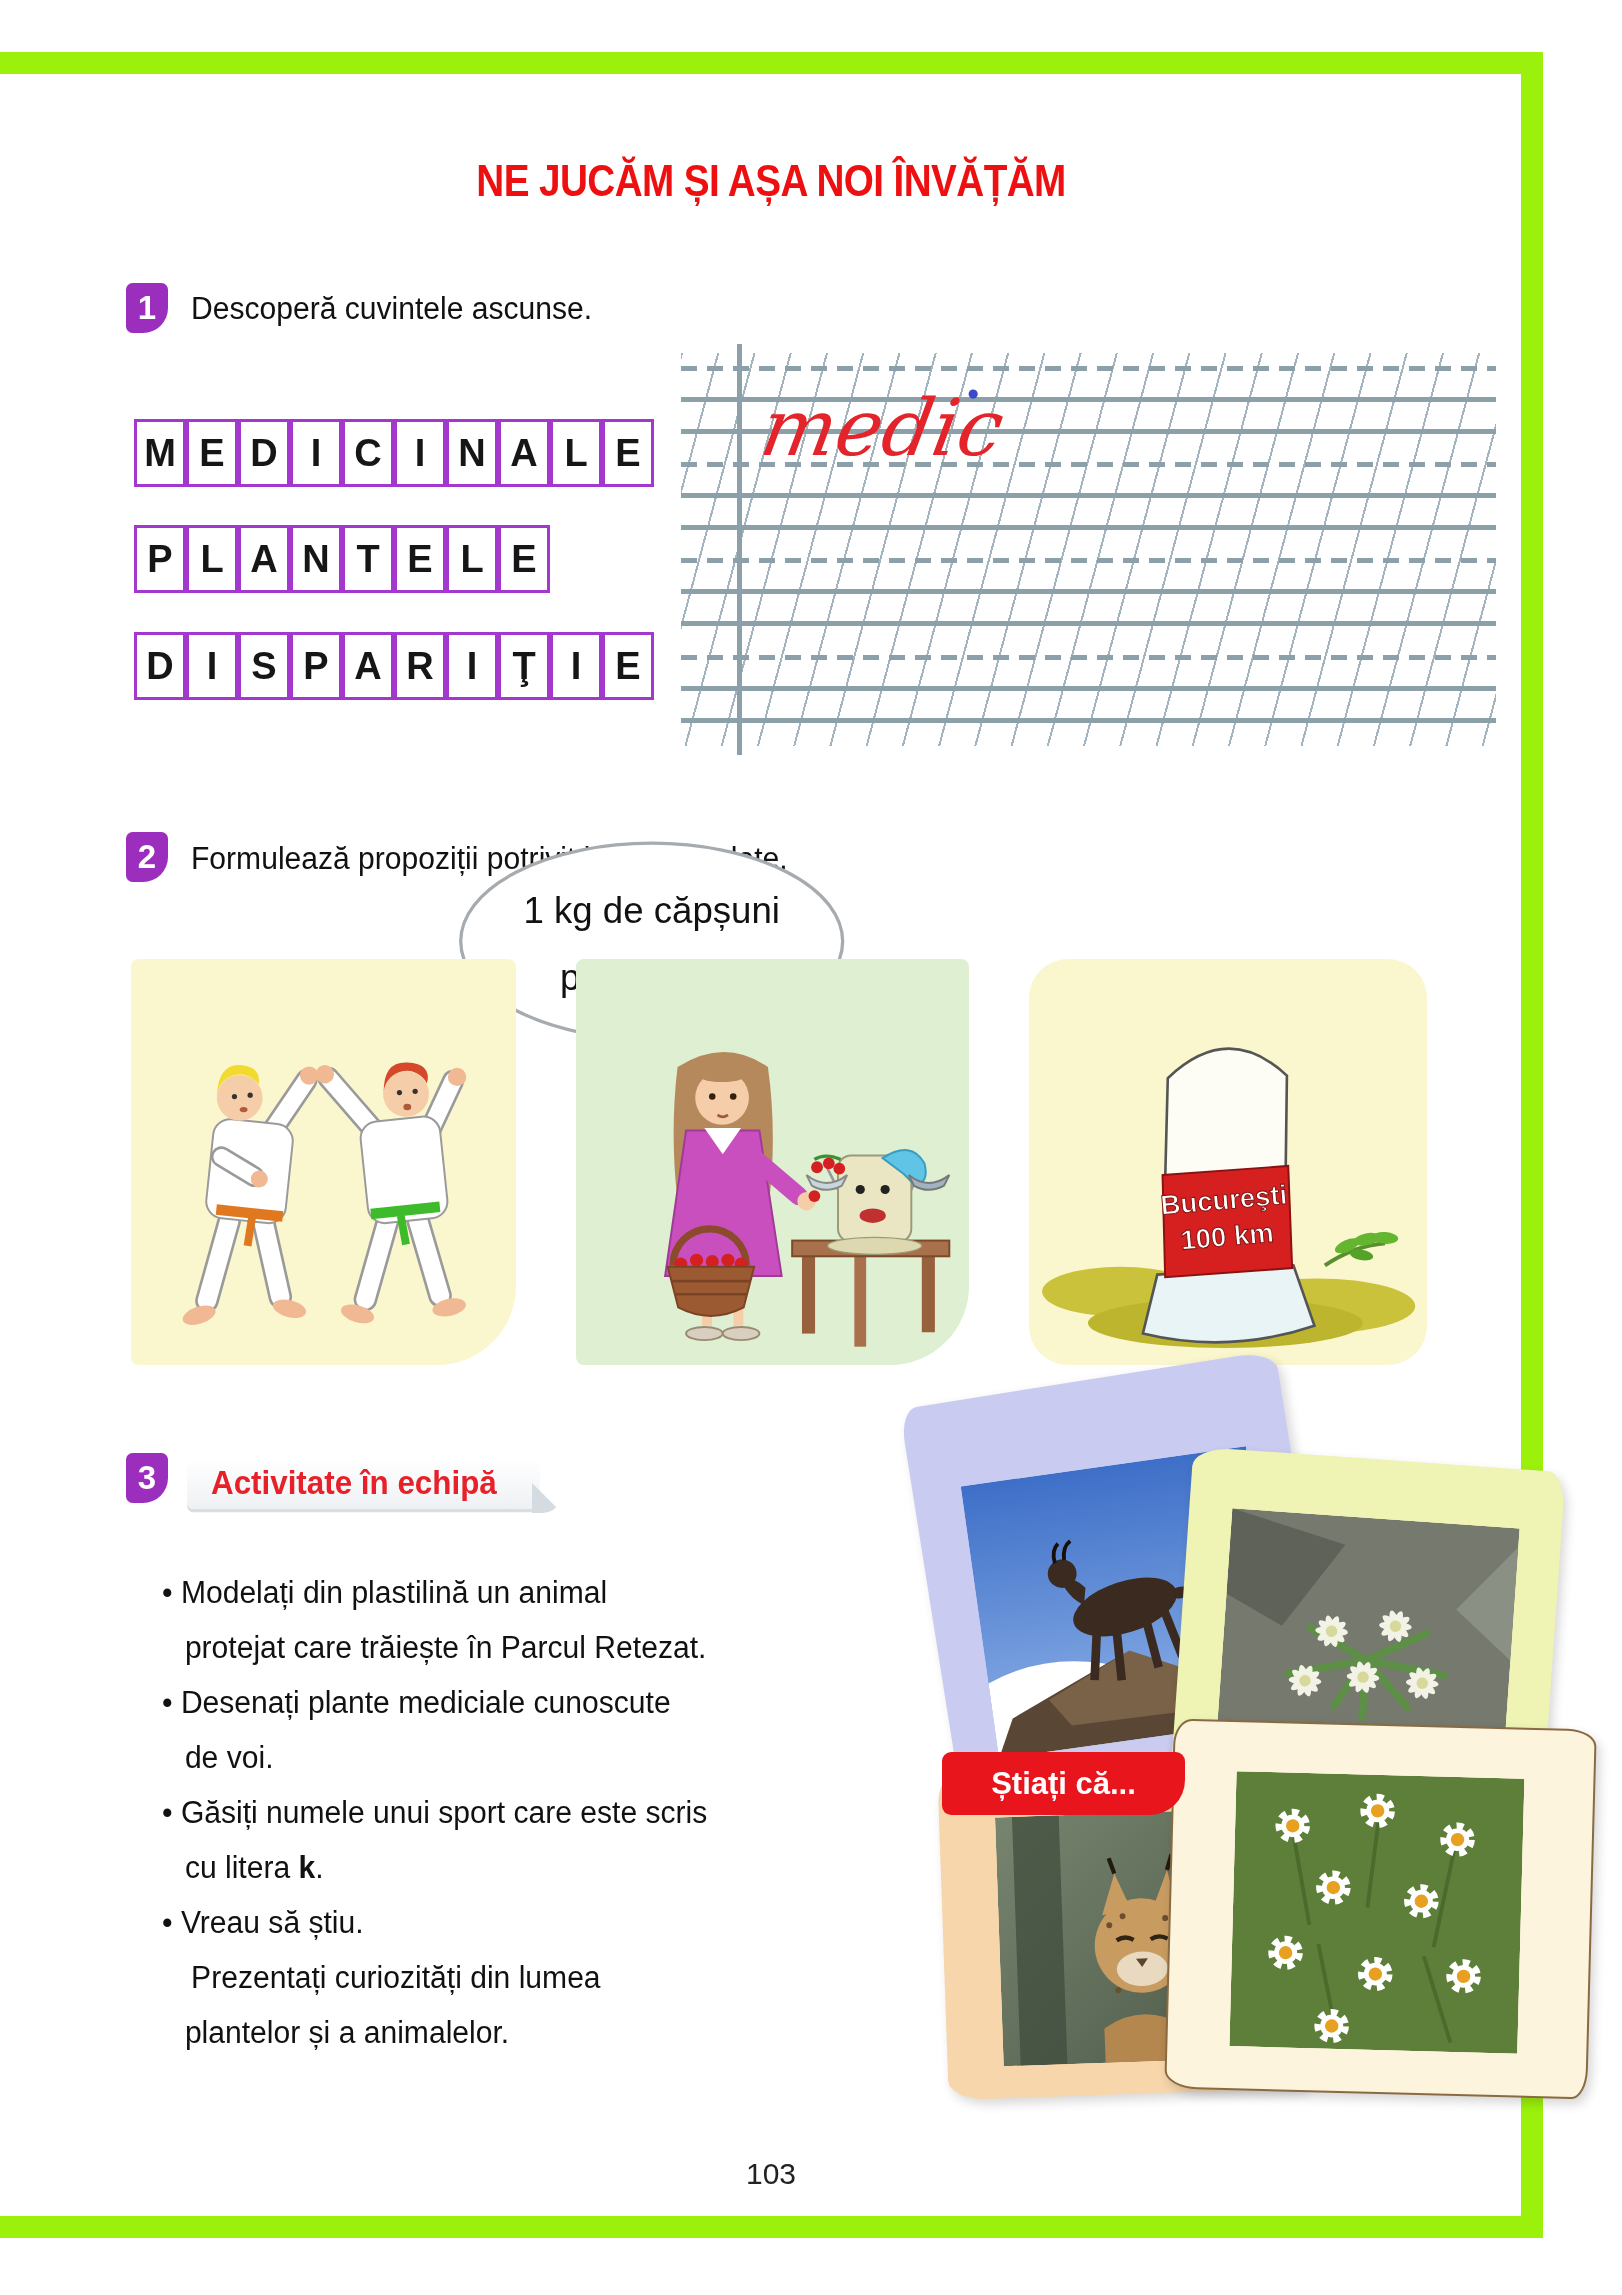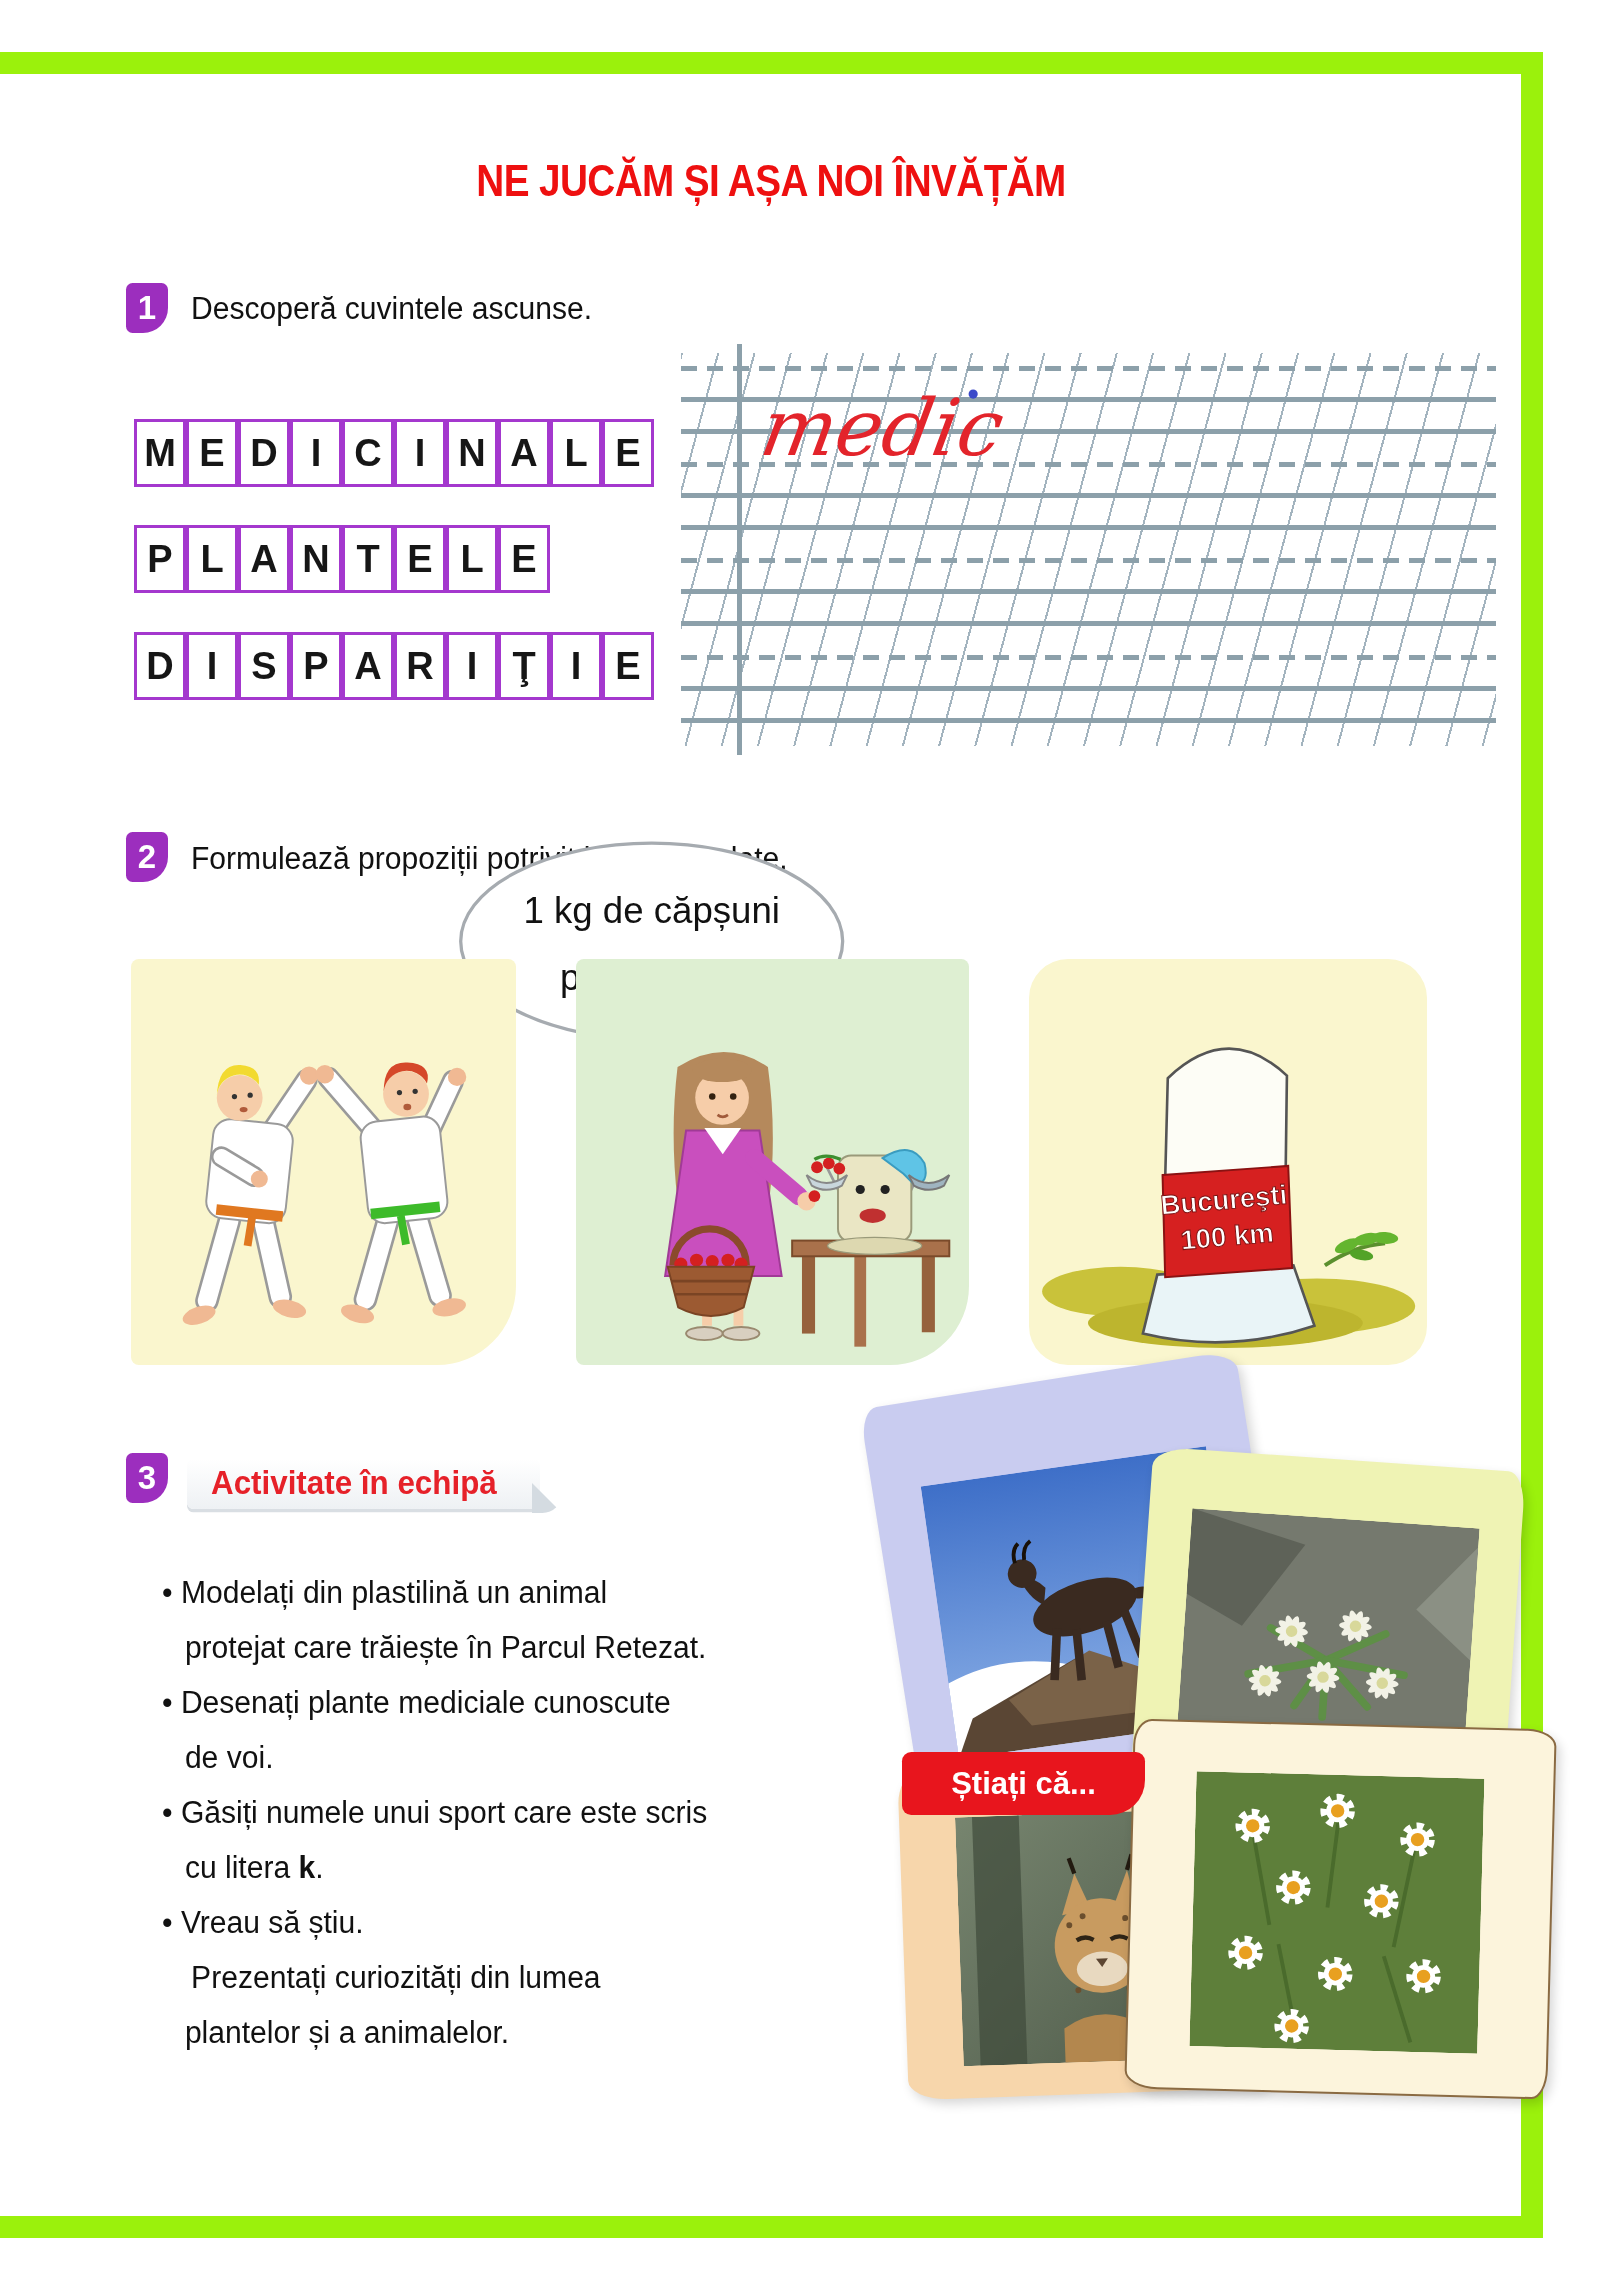--- a/index.html
+++ b/index.html
@@ -61,21 +61,21 @@
 
   
   #bullets{position:absolute;left:162px;top:1565px;width:772px;font-size:31px;color:#111;}
   .bl{height:55px;line-height:55px;white-space:nowrap;transform:scaleX(.97);transform-origin:left center;}
   .bl.first::before{content:"• ";}
   .bl.cont{padding-left:23.6px;}
   .bl.cont2{padding-left:30px;}
   .bl b{font-weight:bold;}
 
   
-  #collage{position:absolute;left:864px;top:1361px;width:694px;height:720px;}
+  #collage{position:absolute;left:904px;top:1361px;width:694px;height:720px;}
   .card{position:absolute;box-shadow:3.9px 5.2px 10.5px rgba(0,0,0,.16);}
   #card-chamois{left:29.4px;top:16.4px;width:380px;height:458px;background:#c9ccf0;
     transform:rotate(-9deg);border-radius:17px 39px 22px 46px / 33px 19.6px 42px 23.6px;}
   #card-edelweiss{left:275px;top:98px;width:373px;height:406px;background:#eff3b4;
     transform:rotate(4deg);border-radius:39px 17px 46px 19.6px / 19.6px 37px 22px 39px;}
   #card-lynx{left:39px;top:406px;width:366px;height:327px;background:#f7d6ab;
     transform:rotate(-2deg);border-radius:19.6px 35px 17px 39px / 31px 18.3px 38px 19.6px;}
   #card-camomile{left:265px;top:363px;width:419px;height:366px;background:#fcf4dc;
     transform:rotate(1.5deg);border:2.6px solid #8a6a42;
     border-radius:18.3px 29px 15.7px 33px / 26px 17px 30px 18.3px;}
@@ -454,15 +454,16 @@
           <use href="#daisy" x="150" y="210"></use>
           <use href="#daisy" x="242" y="210"></use>
           <use href="#daisy" x="106" y="266"></use>
         </svg>
       </div>
     </div>
 
     <div id="banner">Știați că...</div>
   </div>
 
+  <div id="page-number">103</div>
 
 </div>
 
 
 </body></html>

